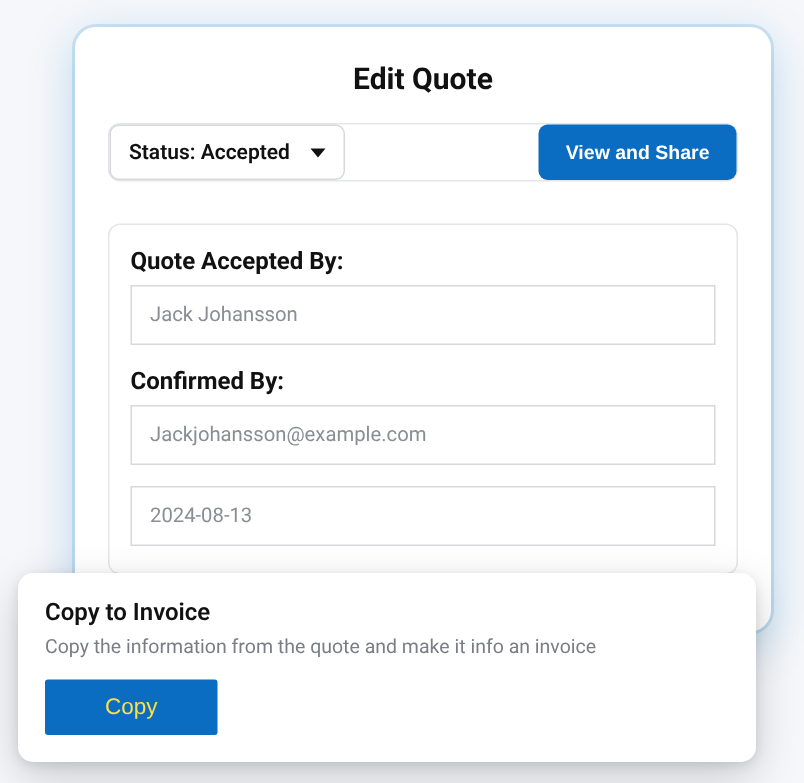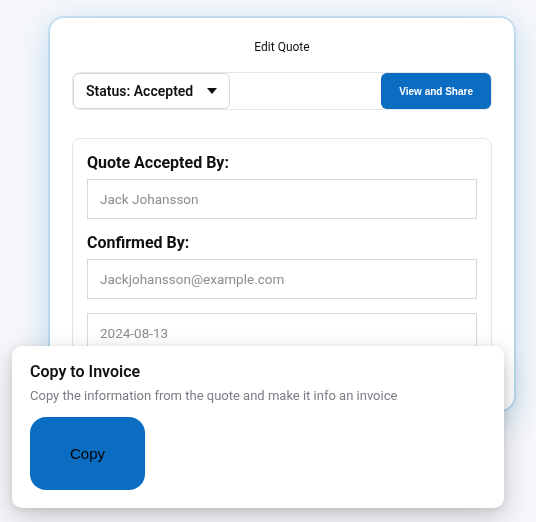--- a/index.html
+++ b/index.html
@@ -16,22 +16,22 @@
       top: 18px;
       left: 50px;
       right: 22px;
       background: #fff;
       border-radius: 14px;
       padding: 22px 22px 38px 22px;
       box-shadow: 0 0 0 2px rgba(0, 119, 204, 0.15), 0 8px 30px rgba(0, 119, 204, 0.25);
     }
     .page-title {
       text-align: center;
-      font-size: 12px;
-      font-weight: 400;
+      font-size: 20px;
+      font-weight: 700;
       color: #111;
       margin-bottom: 18px;
     }
     .top-section {
       border: 1px solid #e4e6ea;
       border-radius: 8px;
       display: flex;
       justify-content: space-between;
       margin-bottom: 28px;
     }
@@ -54,21 +54,21 @@
       border-left: 5px solid transparent;
       border-right: 5px solid transparent;
       border-top: 6px solid #111;
     }
     .primary-btn {
       background: #0a6dc2;
       color: #fff;
       border: none;
       border-radius: 6px;
       padding: 11px 18px;
-      font-size: 10px;
+      font-size: 13px;
       font-weight: 600;
       cursor: pointer;
     }
     .form-section {
       border: 1px solid #e4e6ea;
       border-radius: 8px;
       padding: 14px 14px 18px 14px;
     }
     .field-label {
       font-size: 16px;
@@ -106,24 +106,24 @@
       margin-bottom: 6px;
     }
     .copy-desc {
       font-size: 13px;
       color: #7a7d84;
       line-height: 1.4;
       margin-bottom: 12px;
     }
     .copy-btn {
       background: #0a6dc2;
-      color: #000000;
+      color: #fde047;
       border: none;
-      border-radius: 16px;
-      padding: 28px 40px;
+      border-radius: 2px;
+      padding: 10px 40px;
       font-size: 15px;
       font-weight: 500;
       cursor: pointer;
     }
   </style>
 </head>
 <body>
 
 <div class="main-card">
   <div class="page-title">Edit Quote</div>

